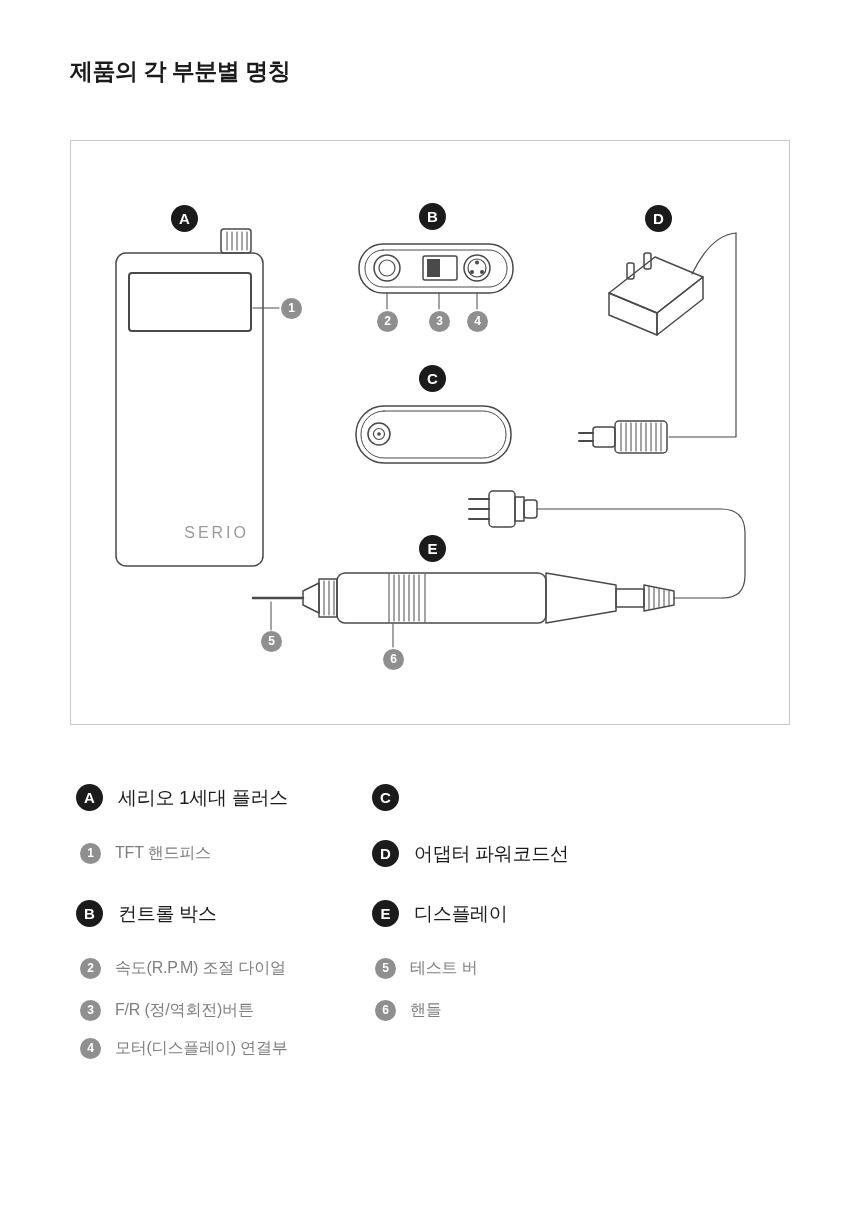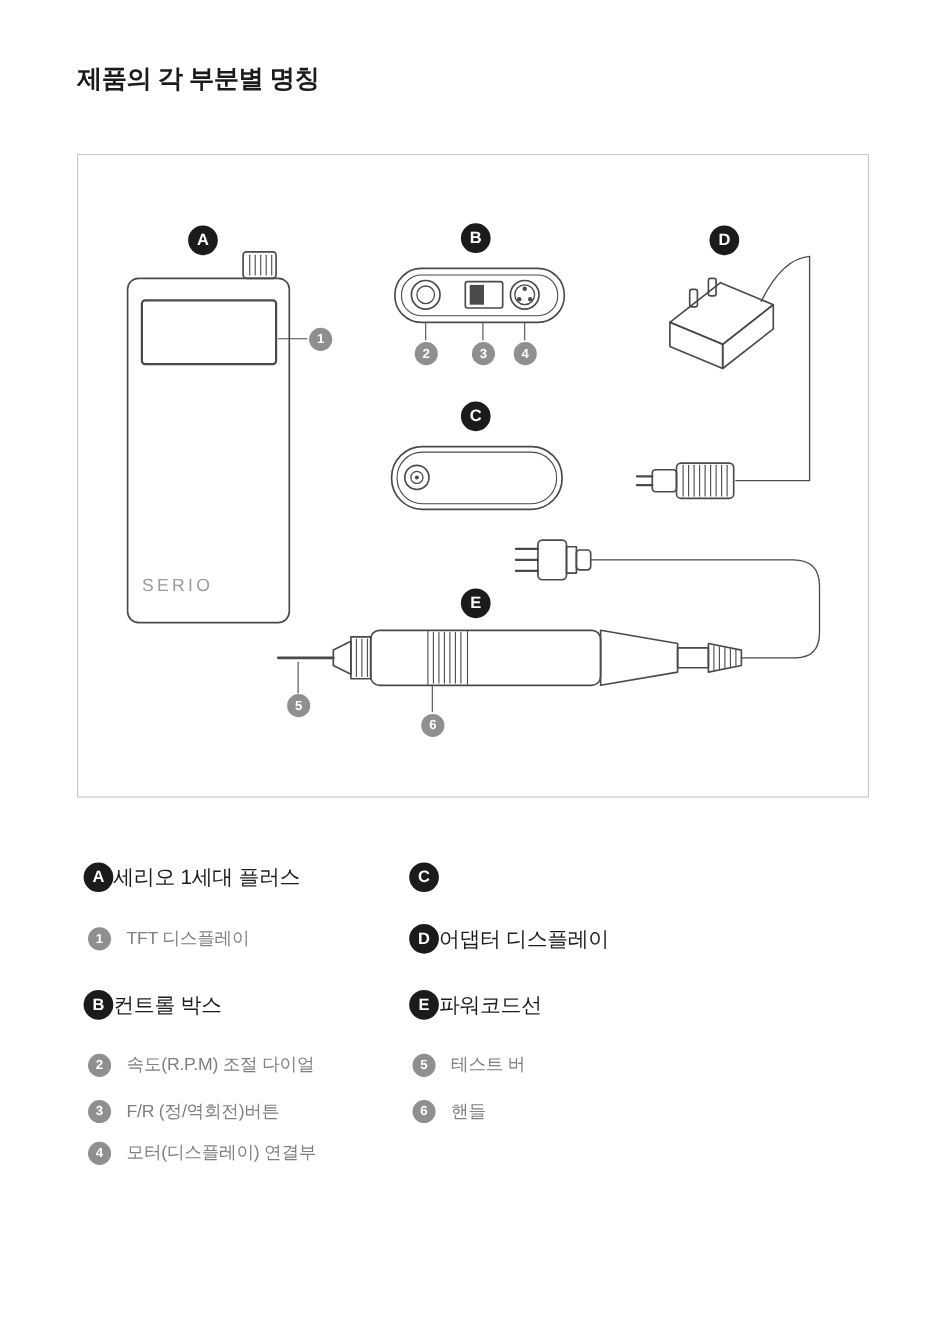--- a/index.html
+++ b/index.html
@@ -19,28 +19,28 @@
   .diagram-box svg { position:absolute; left:0; top:0; }
 
   .badge {
     position:absolute; border-radius:50%; color:#fff; text-align:center;
     font-weight:700; user-select:none;
   }
   .badge.letter { width:27px; height:27px; line-height:27px; font-size:15px; background:#1b1b1b; }
   .badge.num    { width:21px; height:21px; line-height:21px; font-size:12px; background:#8f8f8f; }
 
   .serio-label {
-    position:absolute; left:58px; top:383px; width:120px; text-align:left;
+    position:absolute; left:58px; top:383px; width:120px; text-align:right;
     font-size:16px; letter-spacing:3px; color:#9b9b9b; font-weight:400;
   }
 
   .legend { position:absolute; left:0; top:0; width:860px; height:1212px; pointer-events:none; }
   .legend-row { position:absolute; display:flex; align-items:center; }
   .legend-row .badge { position:static; flex:0 0 auto; }
-  .label-main { font-size:19px; color:#1c1c1c; font-weight:500; letter-spacing:-0.3px; }
+  .label-main { margin-left:15px; font-size:19px; color:#1c1c1c; font-weight:500; letter-spacing:-0.3px; }
   .label-sub  { margin-left:14px; font-size:16px; color:#7f7f7f; font-weight:400; letter-spacing:-0.2px; }
 </style>
 </head>
 <body>
 
 <div class="page">
 
   <h1 class="title">제품의 각 부분별 명칭</h1>
 
   <div class="diagram-box">
@@ -170,21 +170,21 @@
   </div>
 
   <div class="legend">
 
     <div class="legend-row" style="left:76px; top:784px;">
       <span class="badge letter">A</span>
       <span class="label-main">세리오 1세대 플러스</span>
     </div>
     <div class="legend-row" style="left:80px; top:843px;">
       <span class="badge num">1</span>
-      <span class="label-sub">TFT 디스플레이</span>
+      <span class="label-sub">TFT 핸드피스</span>
     </div>
     <div class="legend-row" style="left:76px; top:900px;">
       <span class="badge letter">B</span>
       <span class="label-main">컨트롤 박스</span>
     </div>
     <div class="legend-row" style="left:80px; top:958px;">
       <span class="badge num">2</span>
       <span class="label-sub">속도(R.P.M) 조절 다이얼</span>
     </div>
     <div class="legend-row" style="left:80px; top:1000px;">
@@ -194,25 +194,25 @@
     <div class="legend-row" style="left:80px; top:1038px;">
       <span class="badge num">4</span>
       <span class="label-sub">모터(디스플레이) 연결부</span>
     </div>
 
     <div class="legend-row" style="left:372px; top:784px;">
       <span class="badge letter">C</span>
     </div>
     <div class="legend-row" style="left:372px; top:840px;">
       <span class="badge letter">D</span>
-      <span class="label-main">어댑터 디스플레이</span>
+      <span class="label-main">어댑터 파워코드선</span>
     </div>
     <div class="legend-row" style="left:372px; top:900px;">
       <span class="badge letter">E</span>
-      <span class="label-main">파워코드선</span>
+      <span class="label-main">디스플레이</span>
     </div>
     <div class="legend-row" style="left:375px; top:958px;">
       <span class="badge num">5</span>
       <span class="label-sub">테스트 버</span>
     </div>
     <div class="legend-row" style="left:375px; top:1000px;">
       <span class="badge num">6</span>
       <span class="label-sub">핸들</span>
     </div>
 

